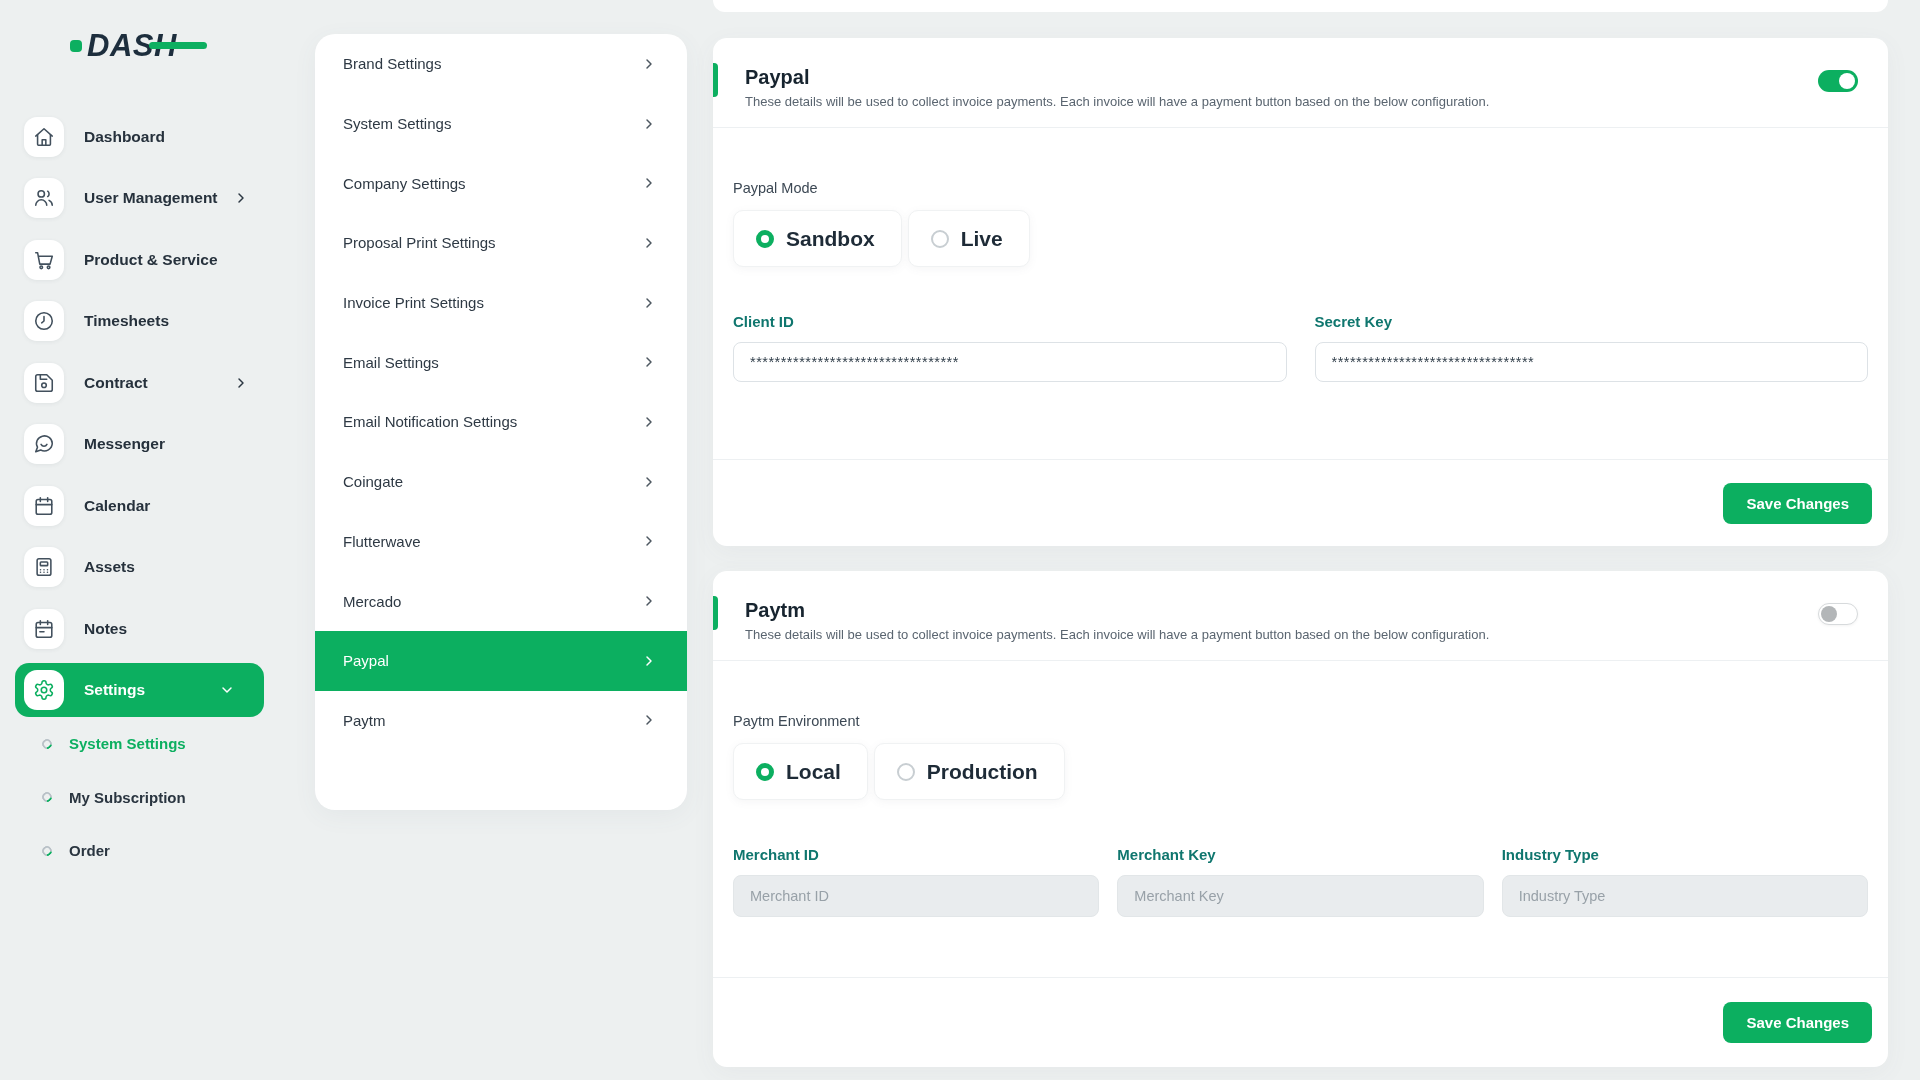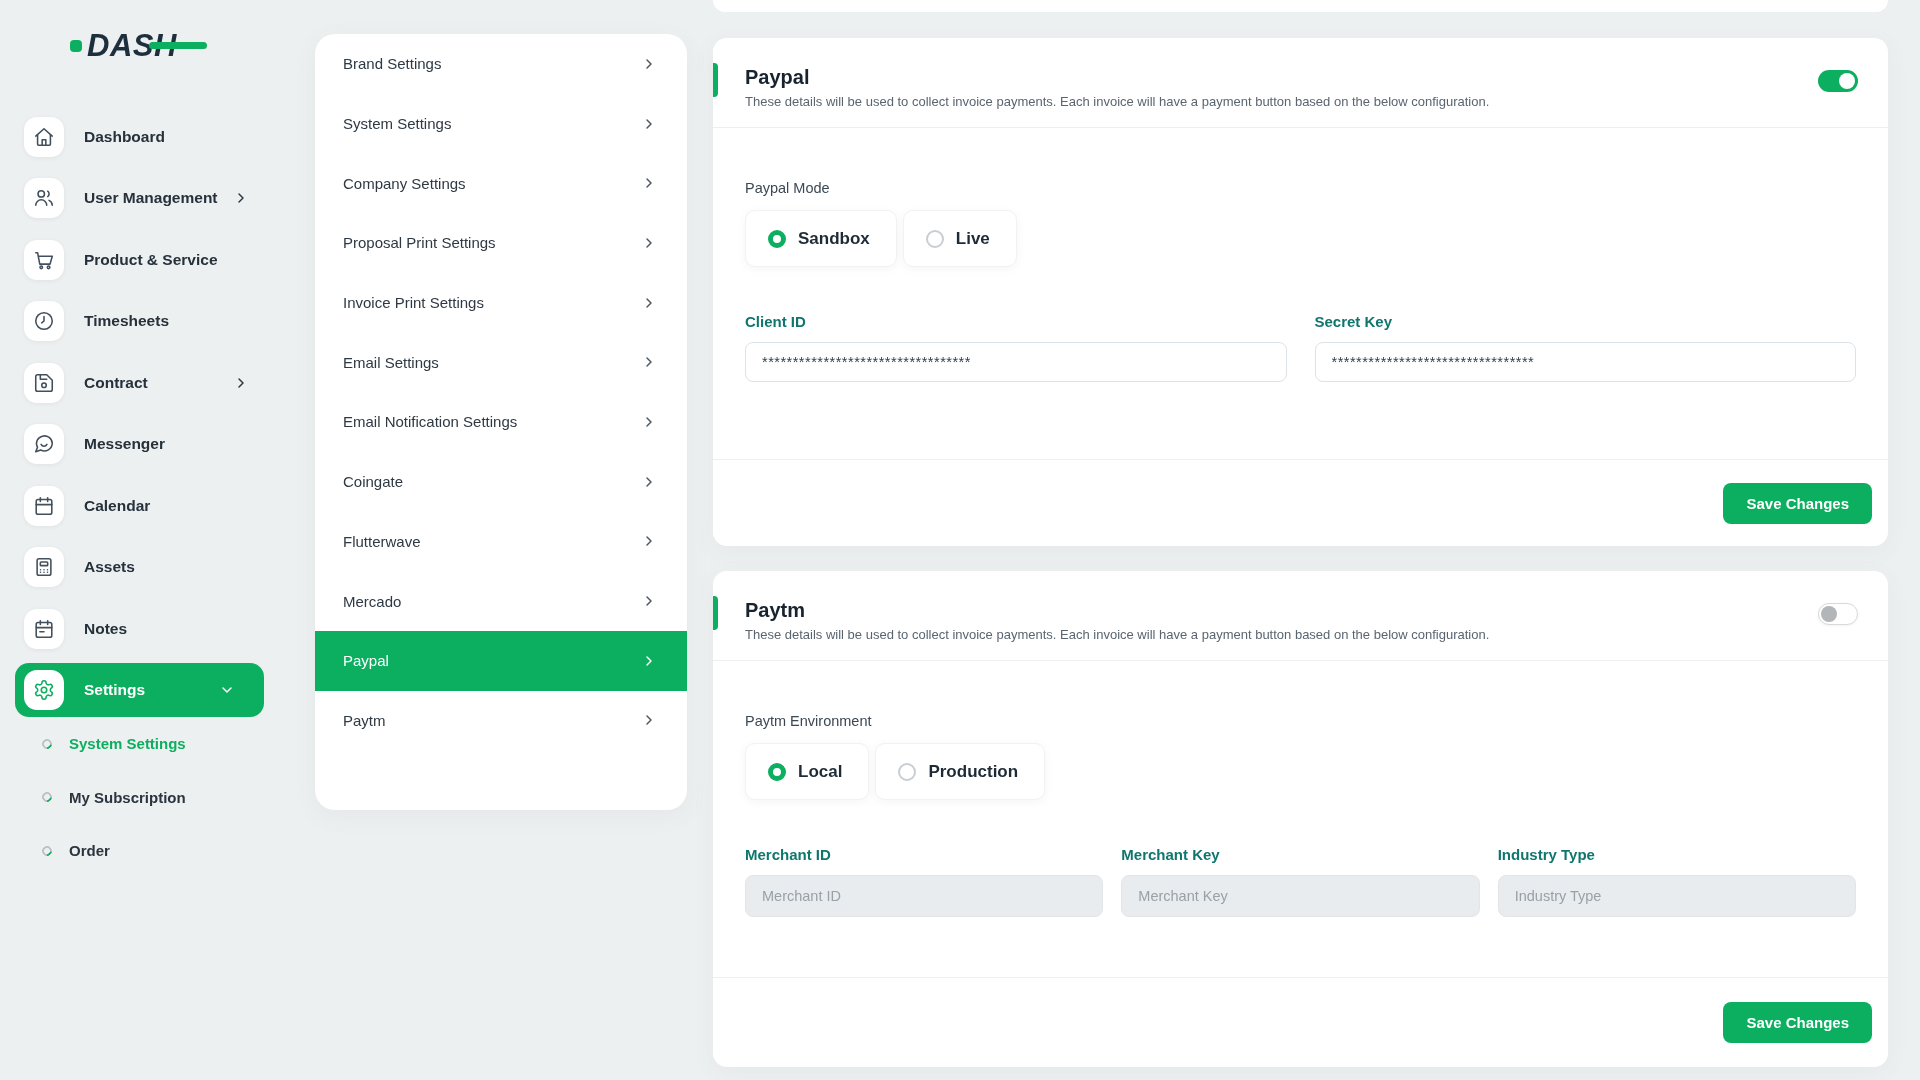--- a/index.html
+++ b/index.html
@@ -87,33 +87,33 @@
   .card-title { font-size:20px; font-weight:700; color:#17242f; line-height:26px; }
   .card-desc { font-size:13px; color:#5a6570; margin-top:4px; }
 
   .toggle { position:absolute; right:30px; top:32px; width:40px; height:22px; border-radius:11px; cursor:pointer; }
   .toggle .knob { position:absolute; top:3px; width:16px; height:16px; border-radius:50%; }
   .toggle.on { background:#0caf60; }
   .toggle.on .knob { right:3px; background:#fff; }
   .toggle.off { background:#fff; border:1.5px solid #d7dadc; box-shadow:0 1px 3px rgba(0,0,0,.05); }
   .toggle.off .knob { left:2px; top:1.5px; background:#b3b6b8; }
 
-  .card-body { padding:52px 32px 0; }
+  .card-body { padding:52px 20px 0; }
   .section-label { font-size:14.5px; color:#3c4854; margin-bottom:14px; }
 
   .mode-row { display:flex; gap:6px; }
   .mode-box {
     display:flex; align-items:center; gap:12px; height:57px;
     padding:0 26px 0 22px; background:#fff; border:1px solid #f0f2f3;
     border-radius:10px; box-shadow:0 2px 8px rgba(110,120,130,.07); cursor:pointer;
   }
   .radio { width:18px; height:18px; border-radius:50%; flex:none; }
   .radio.sel { border:5px solid #0caf60; background:#fff; }
   .radio.unsel { border:2px solid #c8ced2; background:#fff; }
-  .mode-label { font-size:17px; font-weight:600; color:#1e2b37; }
+  .mode-label { font-size:21px; font-weight:600; color:#1e2b37; }
 
   .fields-row { display:flex; gap:28px; margin-top:46px; }
   .fields-row.three { gap:18px; }
   .field { flex:1; }
   .field-label { font-size:15px; font-weight:700; color:#0f766e; margin-bottom:12px; }
   .field input {
     width:100%; height:40px; border:1px solid #dde2e6; border-radius:8px;
     padding:0 16px; font-family:"Liberation Sans",sans-serif;
     font-size:14.5px; color:#33404c; background:#fff; outline:none; letter-spacing:.5px;
   }

